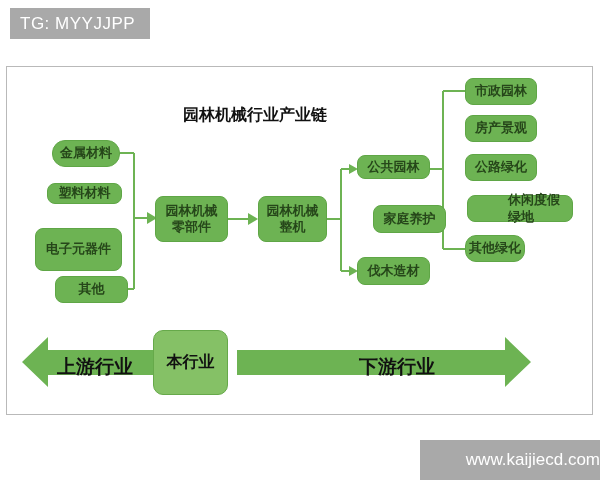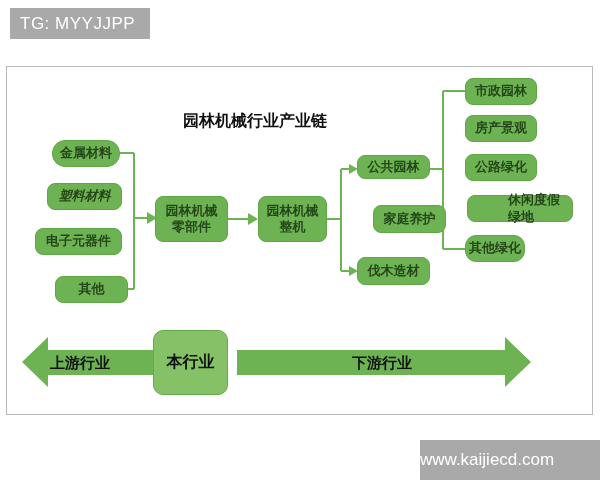--- a/index.html
+++ b/index.html
@@ -10,44 +10,44 @@
   .badge{
     position:absolute;left:10px;top:8px;width:140px;height:31px;
     background:#a9a9a9;color:#ffffff;font-size:17px;line-height:31px;
     padding-left:10px;box-sizing:border-box;letter-spacing:0.5px;
   }
   .frame{
     position:absolute;left:6px;top:66px;width:587px;height:349px;
     border:1px solid #b9b9b9;box-sizing:border-box;background:#ffffff;
   }
   .title{
-    position:absolute;left:145px;top:111px;width:220px;
+    position:absolute;left:145px;top:105px;width:220px;
     text-align:center;font-size:16px;font-weight:bold;color:#111111;
   }
   svg.wires{position:absolute;left:0;top:0;pointer-events:none;}
   .gbox{
     position:absolute;background:#6db353;border:1px solid #5fa646;
     border-radius:8px;color:#26471a;font-weight:bold;font-size:13px;
     display:flex;flex-direction:column;align-items:center;justify-content:center;
     text-align:left;box-sizing:border-box;line-height:1.25;
   }
   .gbox .ln{display:block;}
   .center-box{
     position:absolute;background:#85c166;border:1px solid #66a94a;
     border-radius:10px;color:#111111;font-weight:bold;font-size:16px;
     display:flex;align-items:center;justify-content:center;box-sizing:border-box;
   }
   .flow-label{
-    position:absolute;font-size:15px;font-weight:bold;color:#111111;
-    width:90px;
+    position:absolute;font-size:19px;font-weight:bold;color:#111111;
+    text-align:center;width:90px;
   }
   .watermark{
     position:absolute;left:420px;top:440px;width:180px;height:40px;
     background:#a9a9a9;color:#ffffff;font-size:17px;line-height:40px;
-    text-align:left;
+    text-align:right;
   }
 </style>
 </head>
 <body>
 
 <div class="badge">TG: MYYJJPP</div>
 
 <div class="frame"></div>
 
 <div class="title">园林机械行业产业链</div>
@@ -79,22 +79,22 @@
     <path d="M443,91 L443,249"></path>
     <path d="M443,91 L465,91"></path>
     <path d="M443,249 L465,249"></path>
   </g>
 
   <polygon points="22,362 48,337 48,350 154,350 154,375 48,375 48,387" fill="#6db353"></polygon>
   <polygon points="237,350 505,350 505,337 531,362 505,387 505,375 237,375" fill="#6db353"></polygon>
 </svg>
 
 <div class="gbox" style="left:52px;top:140px;width:68px;height:27px;border-radius:13px;">金属材料</div>
-<div class="gbox" style="left:47px;top:183px;width:75px;height:27px;font-style:italic;">塑料材料</div>
-<div class="gbox" style="left:35px;top:228px;width:87px;height:27px;">电子元器件</div>
+<div class="gbox" style="left:47px;top:183px;width:75px;height:21px;">塑料材料</div>
+<div class="gbox" style="left:35px;top:228px;width:87px;height:43px;">电子元器件</div>
 <div class="gbox" style="left:55px;top:276px;width:73px;height:27px;">其他</div>
 
 <div class="gbox" style="left:155px;top:196px;width:73px;height:46px;">
   <span class="ln">园林机械</span>
   <span class="ln">零部件</span>
 </div>
 <div class="gbox" style="left:258px;top:196px;width:69px;height:46px;">
   <span class="ln">园林机械</span>
   <span class="ln">整机</span>
 </div>

